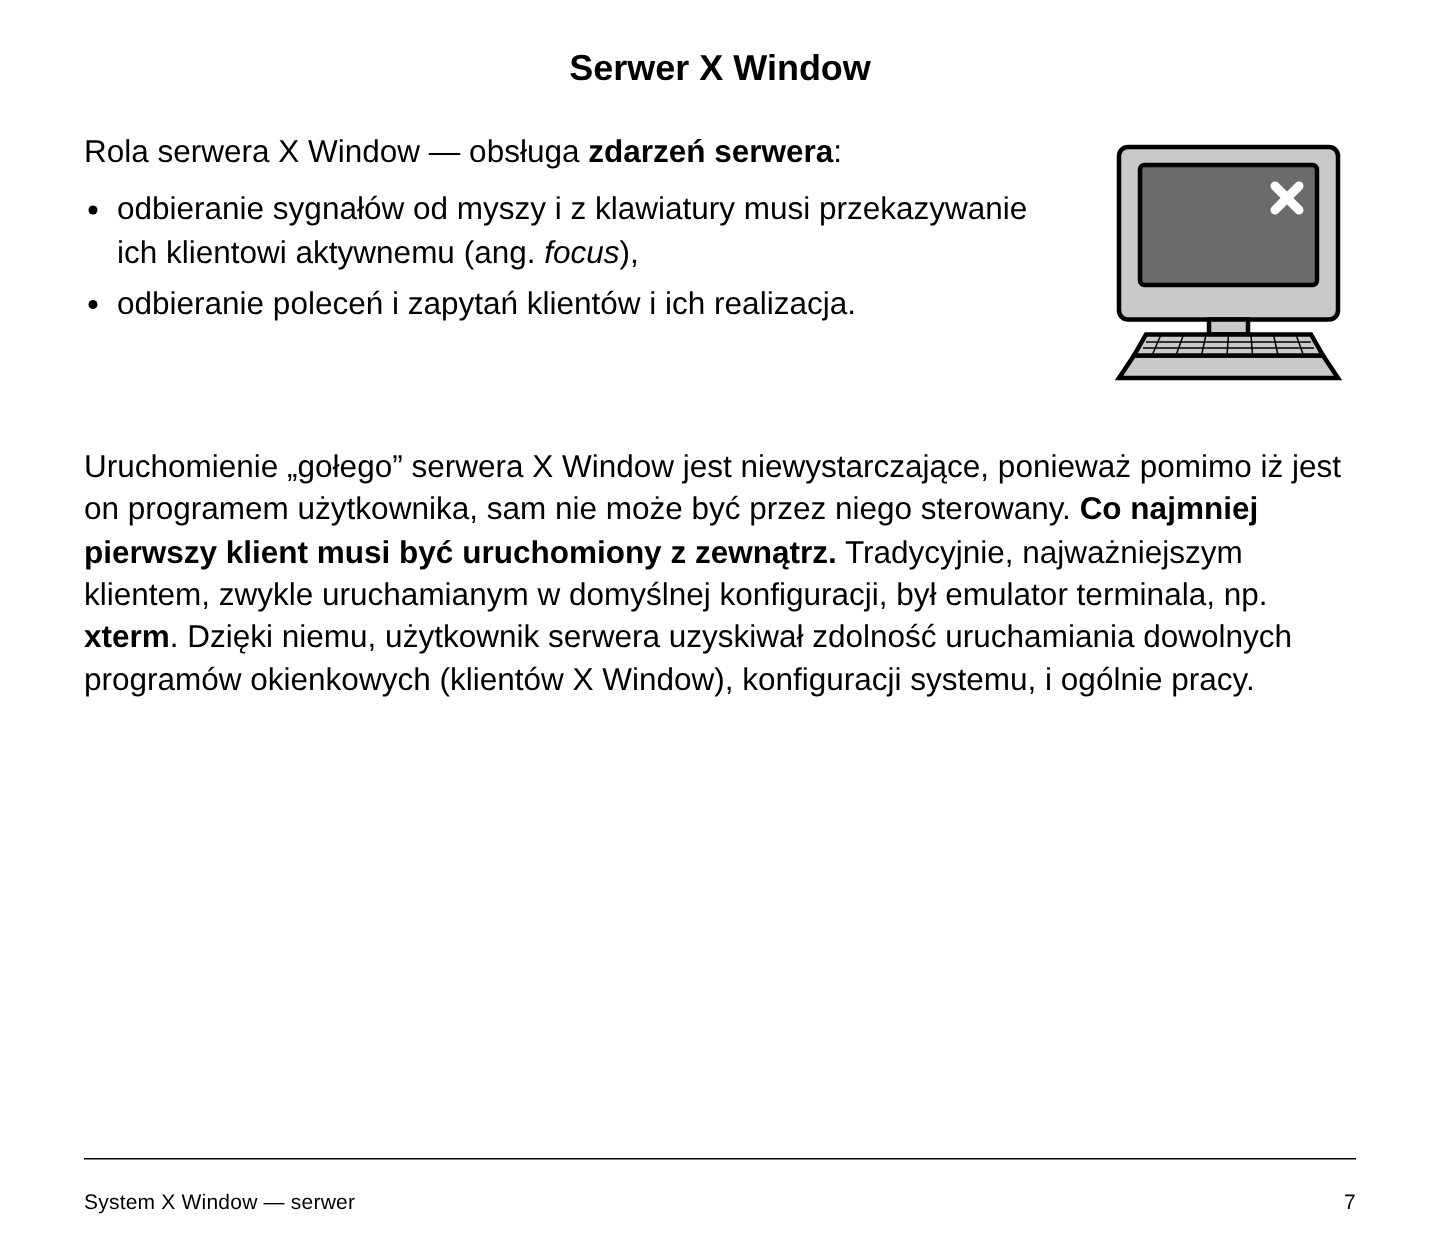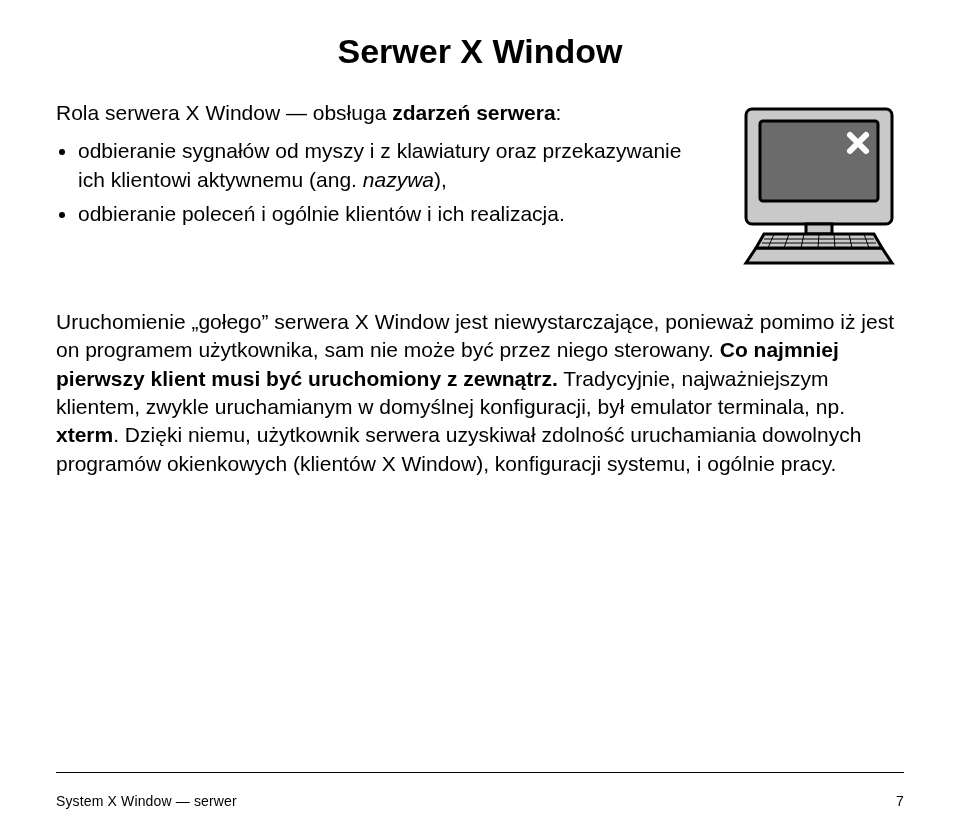--- a/index.html
+++ b/index.html
@@ -13,21 +13,21 @@
   }
   .page {
     box-sizing: border-box;
     width: 960px;
     min-height: 827px;
     padding: 32px 56px 18px 56px;
     position: relative;
   }
   h1.title {
     text-align: center;
-    font-size: 34px;
+    font-size: 24px;
     font-weight: 700;
     margin: 0 0 28px 0;
   }
   .intro-block {
     display: flex;
     align-items: flex-start;
     gap: 24px;
     margin-bottom: 36px;
   }
   .intro-text {
@@ -83,24 +83,24 @@
 
   <h1 class="title">Serwer X Window</h1>
 
   <div class="intro-block">
     <div class="intro-text">
       <p class="role-line">
         <span>Rola serwera X Window — obsługa </span><span class="bold">zdarzeń serwera</span><span>:</span>
       </p>
       <ul class="bullets">
         <li>
-          <span>odbieranie sygnałów od myszy i z klawiatury oraz przekazywanie ich klientowi aktywnemu (ang. </span><span class="italic">nazywa</span><span>),</span>
+          <span>odbieranie sygnałów od myszy i z klawiatury musi przekazywanie ich klientowi aktywnemu (ang. </span><span class="italic">focus</span><span>),</span>
         </li>
         <li>
-          <span>odbieranie poleceń i ogólnie klientów i ich realizacja.</span><span class="italic"></span><span></span>
+          <span>odbieranie poleceń i zapytań klientów i ich realizacja.</span><span class="italic"></span><span></span>
         </li>
       </ul>
     </div>
 
     <div class="comp-illustration">
       <svg width="170" height="165" viewBox="0 0 170 165">
 
         <rect x="12" y="6" width="146" height="115" rx="6" ry="6" fill="#c9c9c9" stroke="#000" stroke-width="3"></rect>
 
         <rect x="26" y="18" width="118" height="80" rx="3" ry="3" fill="#6b6b6b" stroke="#000" stroke-width="3"></rect>

